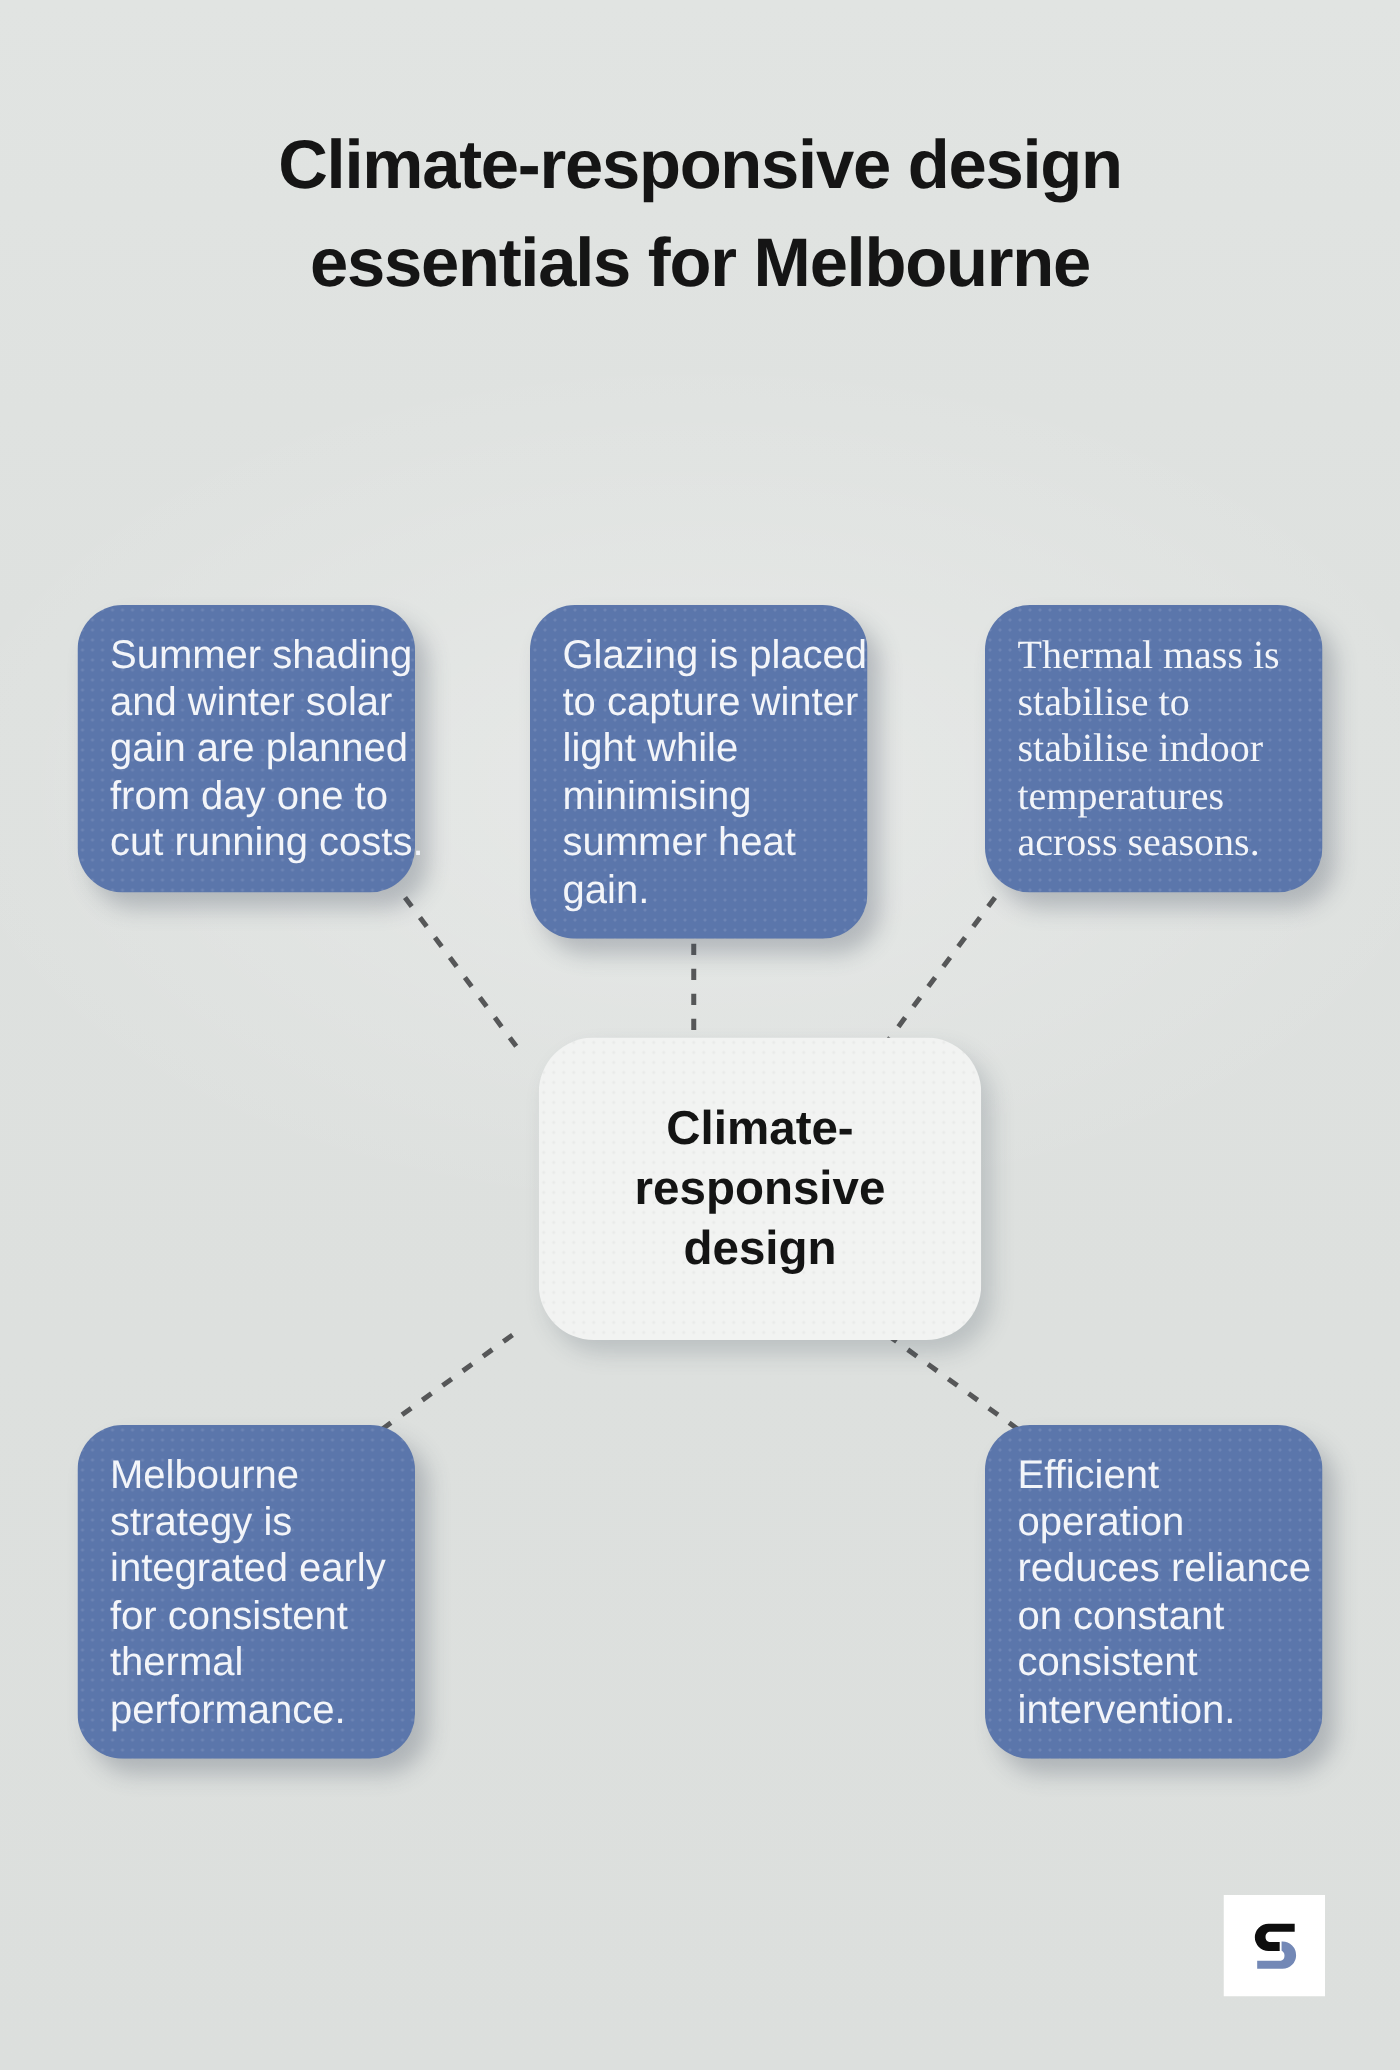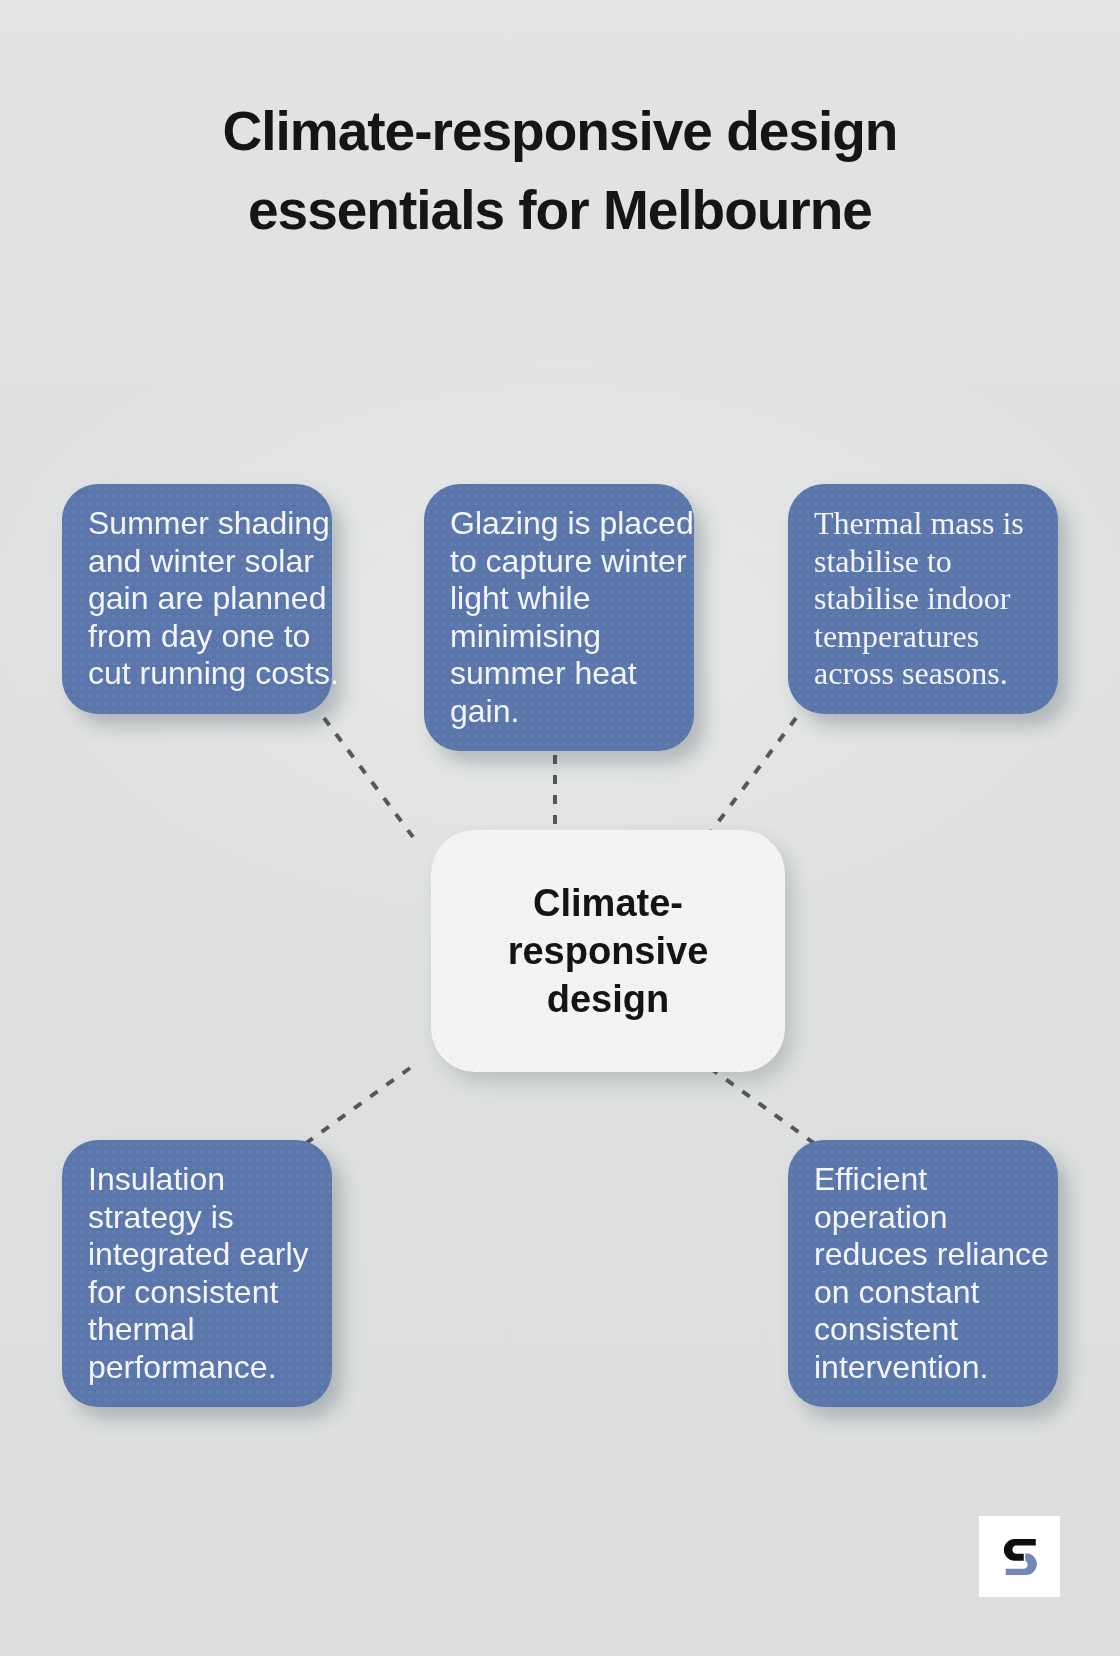--- a/index.html
+++ b/index.html
@@ -151,21 +151,21 @@
 
   <div class="bubble b3">
     <span class="bline">Thermal mass is</span>
     <span class="bline">stabilise to</span>
     <span class="bline">stabilise indoor</span>
     <span class="bline">temperatures</span>
     <span class="bline">across seasons.</span>
   </div>
 
   <div class="bubble b4">
-    <span class="bline">Insulation</span>
+    <span class="bline">Melbourne</span>
     <span class="bline">strategy is</span>
     <span class="bline">integrated early</span>
     <span class="bline">for consistent</span>
     <span class="bline">thermal</span>
     <span class="bline">performance.</span>
   </div>
 
   <div class="bubble b5">
     <span class="bline">Efficient</span>
     <span class="bline">operation</span>

